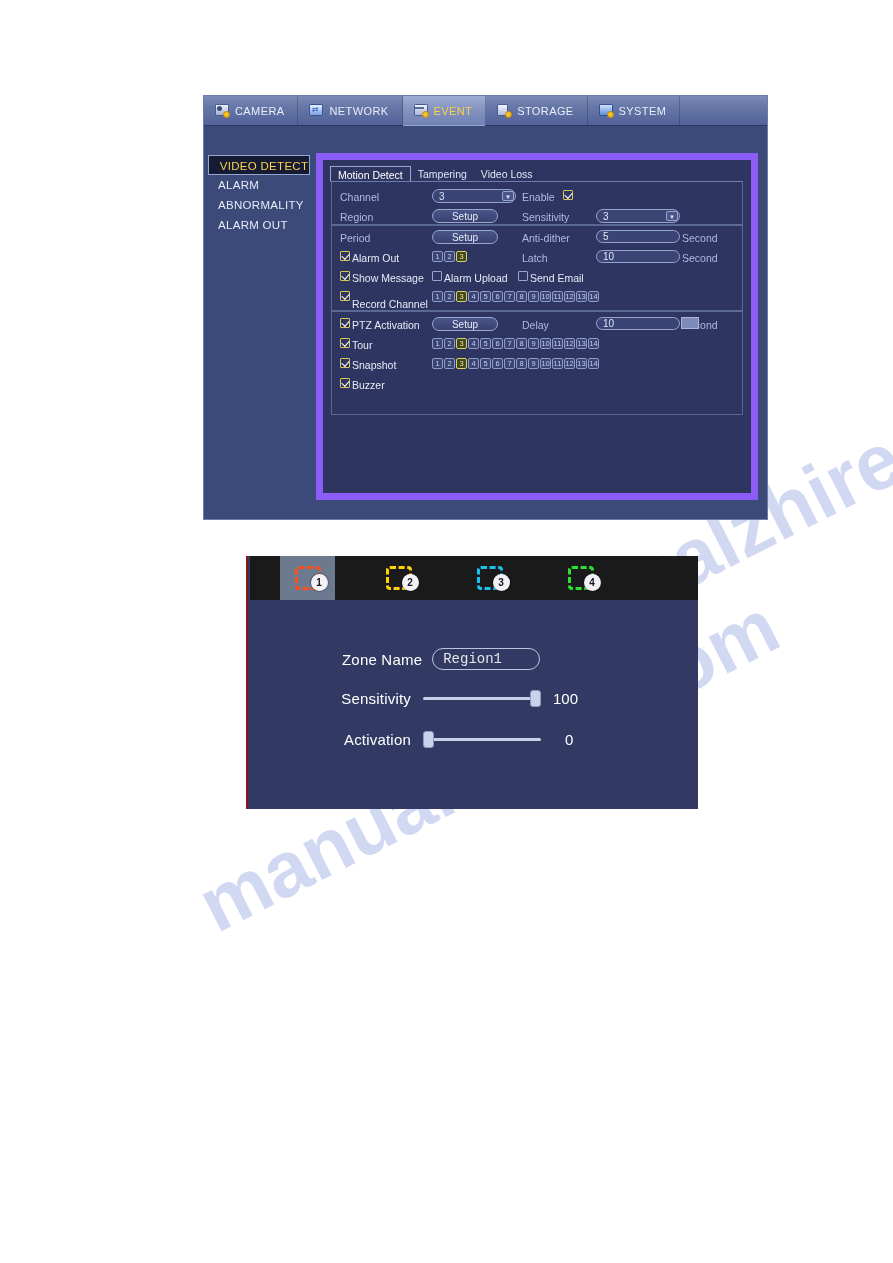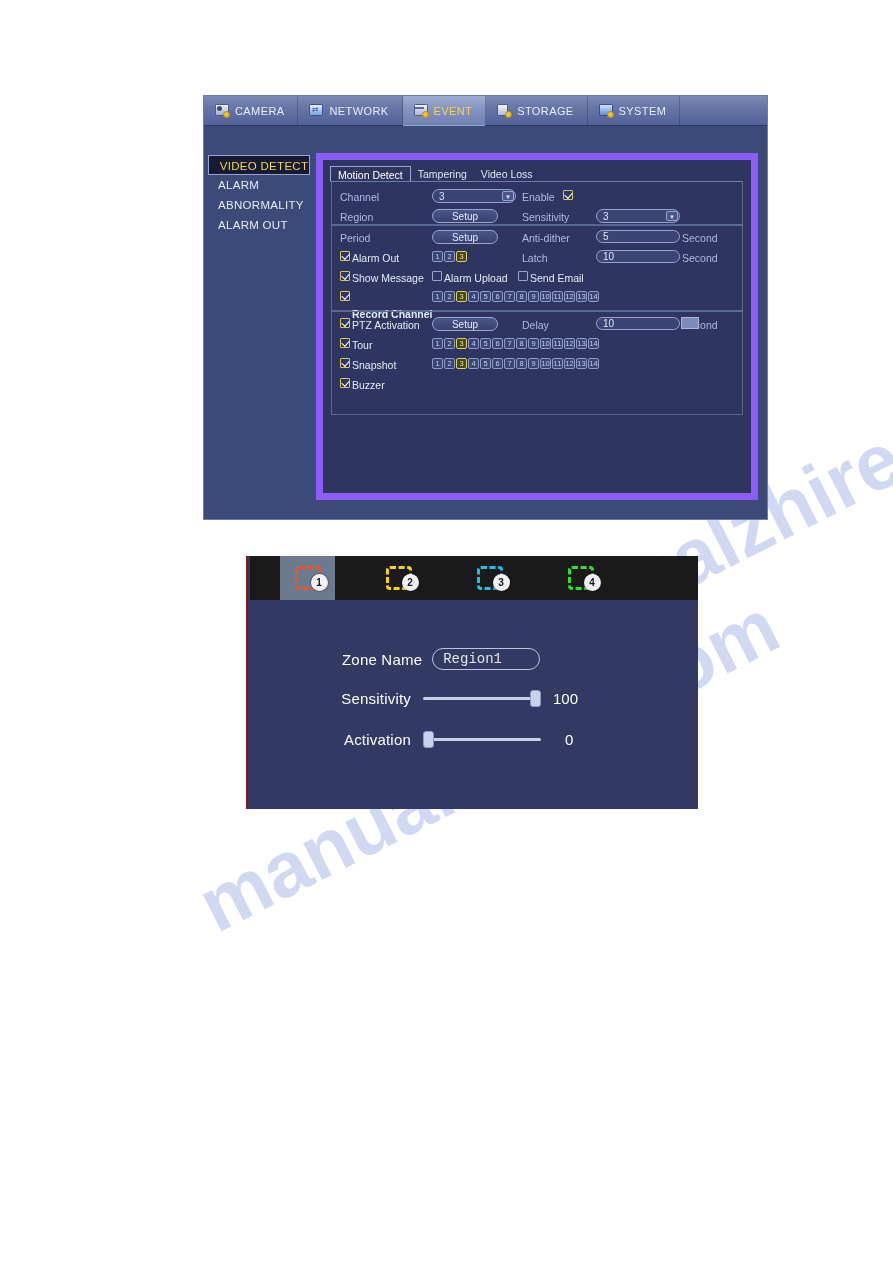--- a/index.html
+++ b/index.html
@@ -350,21 +350,21 @@
         <div class="lbl" style="left:350px;top:26px;">Second</div>
 
         <div class="cb on" style="left:8px;top:45px;"></div>
         <div class="lbl w" style="left:20px;top:46px;">Show Message</div>
         <div class="cb plain" style="left:100px;top:45px;"></div>
         <div class="lbl w" style="left:112px;top:46px;">Alarm Upload</div>
         <div class="cb plain" style="left:186px;top:45px;"></div>
         <div class="lbl w" style="left:198px;top:46px;">Send Email</div>
 
         <div class="cb on" style="left:8px;top:65px;"></div>
-        <div class="lbl w" style="left:20px;top:82px;font-weight:bold;">Record Channel</div>
+        <div class="lbl w" style="left:20px;top:72px;">Record Channel</div>
         <div class="chips" style="left:100px;top:65px;">
           <span class="chip">1</span>
           <span class="chip">2</span>
           <span class="chip sel">3</span>
           <span class="chip">4</span>
           <span class="chip">5</span>
           <span class="chip">6</span>
           <span class="chip">7</span>
           <span class="chip">8</span>
           <span class="chip">9</span>

